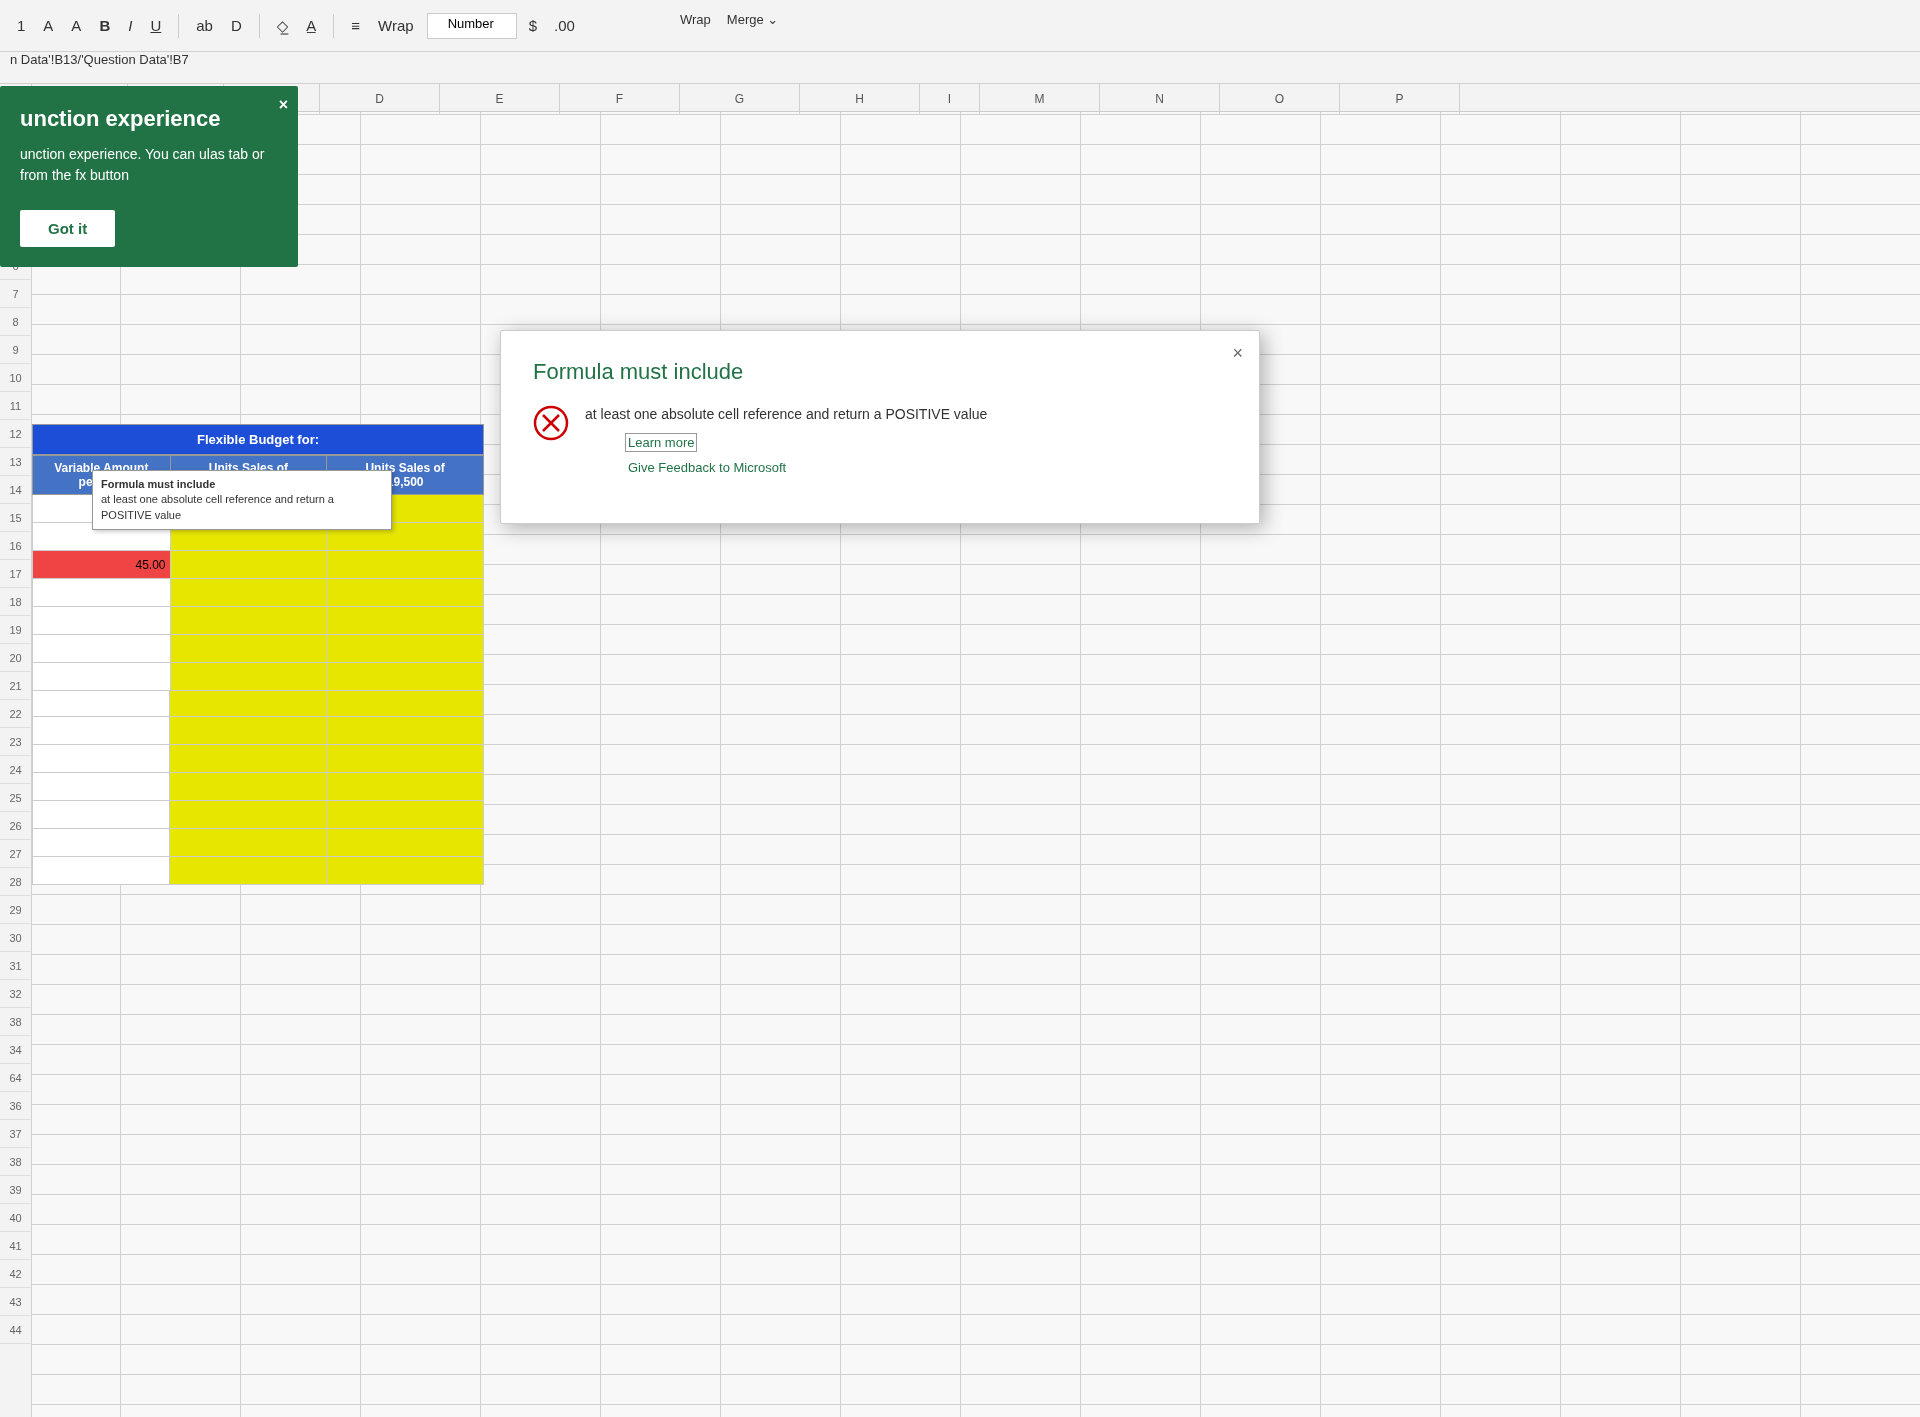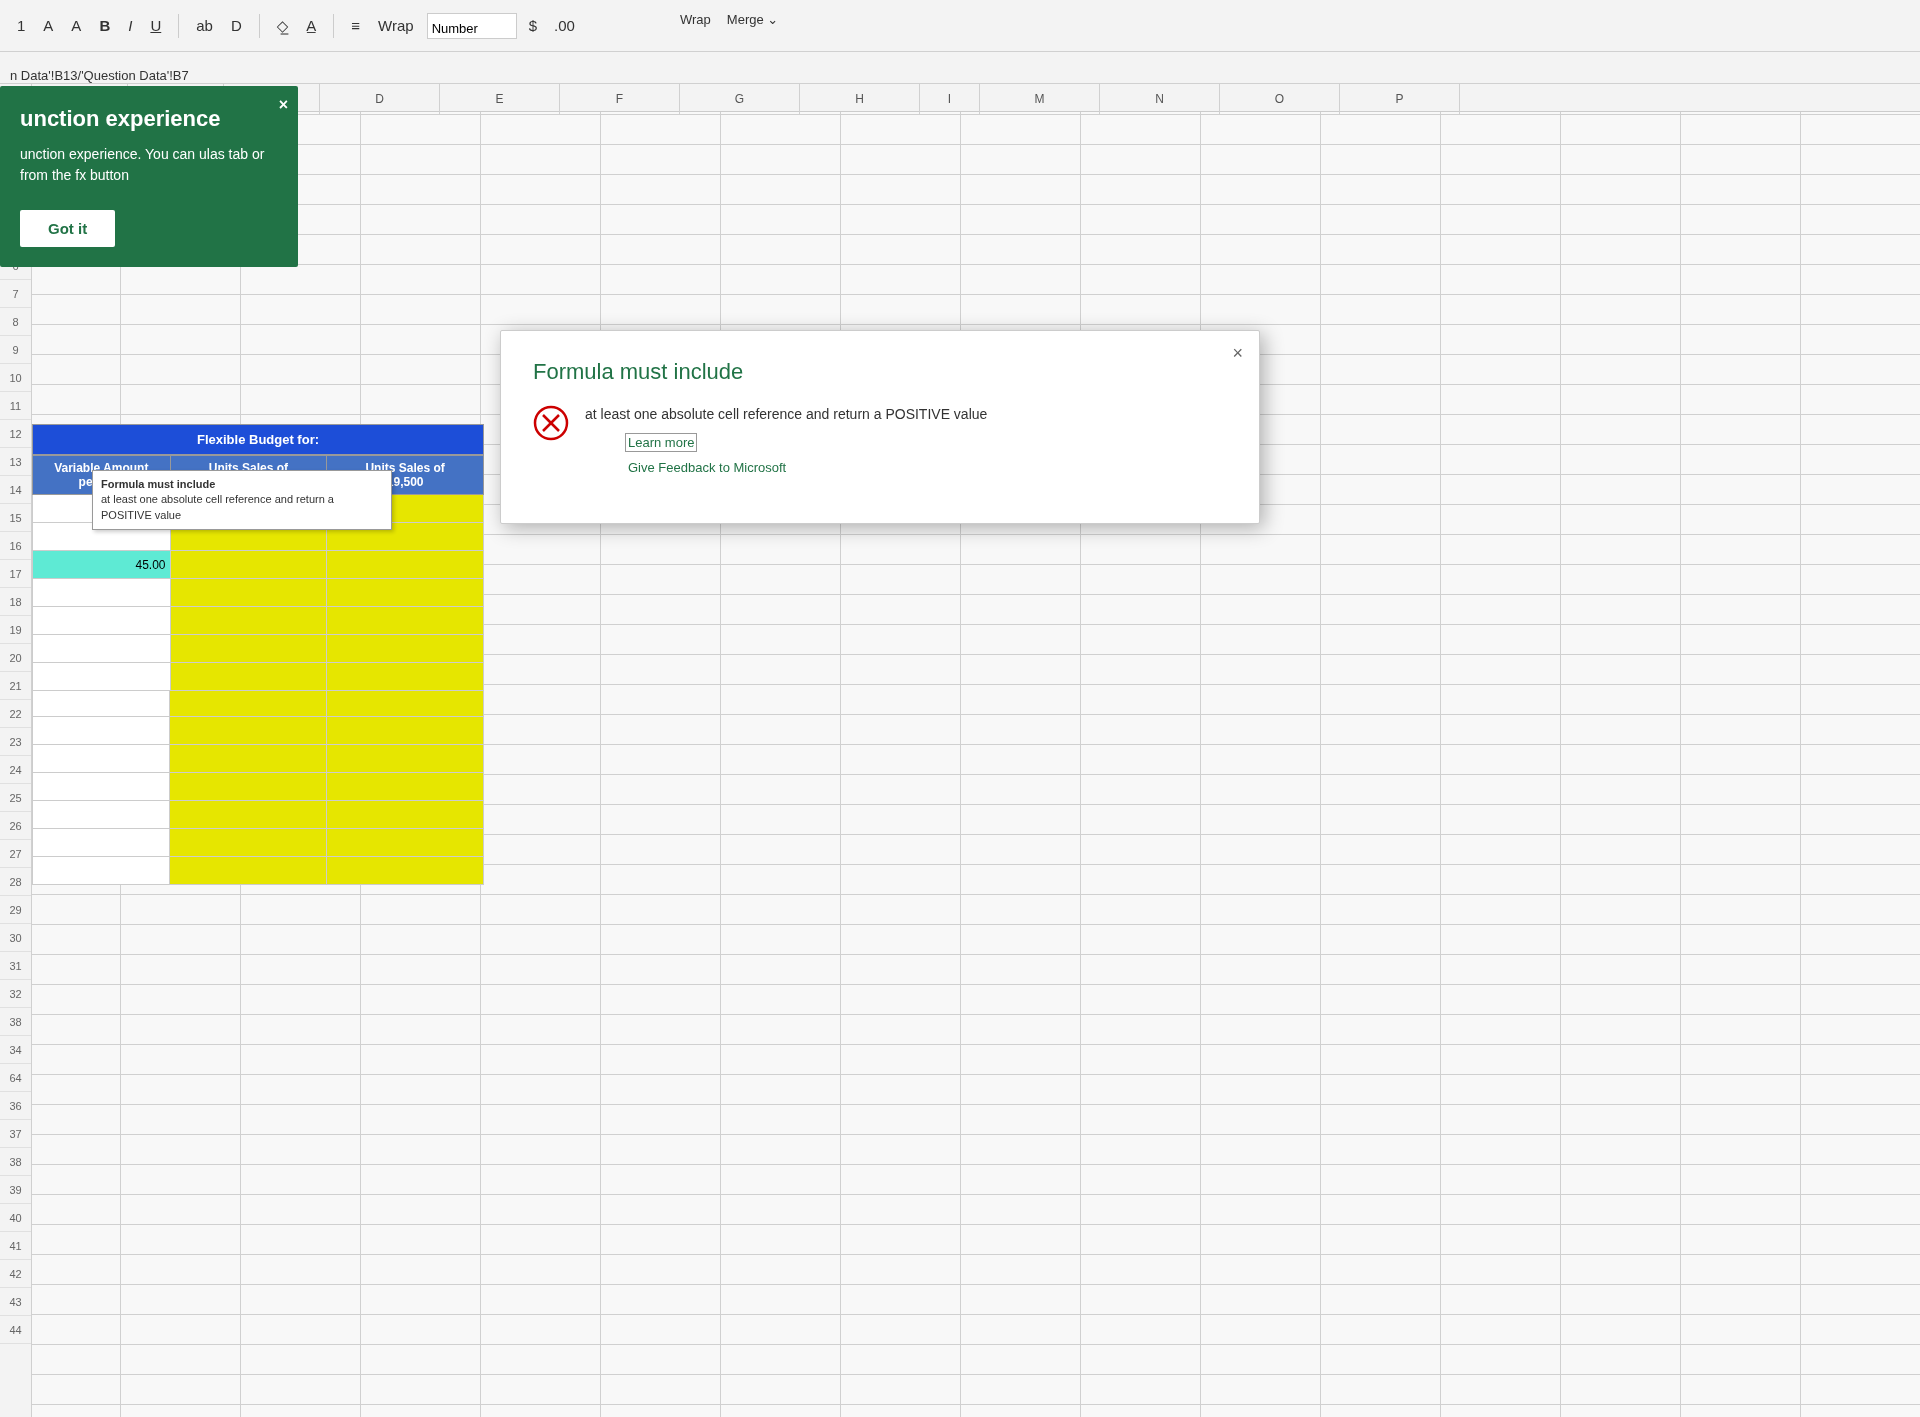--- a/index.html
+++ b/index.html
@@ -33,42 +33,42 @@
     .toolbar-item.bold { font-weight: bold; }
     .toolbar-item.italic { font-style: italic; }
     .toolbar-sep {
       width: 1px; height: 24px;
       background: #ccc;
       margin: 0 4px;
     }
     .toolbar-number-box {
       border: 1px solid #ccc;
       background: white;
-      padding: 2px 4px;
+      padding: 2px 20px;
       font-size: 13px;
       height: 26px;
       min-width: 90px;
       display: flex;
-      align-items: flex-end;
+      align-items: flex-start;
     }
     .toolbar-dollar {
       font-size: 15px;
       color: #333;
       padding: 2px 4px;
     }
 
     
     .formula-bar {
       position: absolute;
       top: 52px; left: 0; right: 0;
       height: 32px;
       background: #f3f3f3;
       border-bottom: 1px solid #d0d0d0;
       display: flex;
-      align-items: flex-end;
+      align-items: flex-start;
       padding: 0 10px;
       font-size: 13px;
       color: #333;
     }
     .col-header {
       height: 30px;
       display: flex;
       align-items: center;
       justify-content: center;
       border-right: 1px solid #d0d0d0;
@@ -404,21 +404,21 @@
         <td style="background:white;border:1px solid #ccc;padding:5px 4px;text-align:right;height:28px;">$450.00</td>
         <td style="background:#e6e600;border:1px solid #ccc;padding:5px 4px;height:28px;"></td>
         <td style="background:#e6e600;border:1px solid #ccc;padding:5px 4px;height:28px;"></td>
       </tr>
       <tr>
         <td style="background:white;border:1px solid #ccc;padding:5px 4px;height:28px;"></td>
         <td style="background:#e6e600;border:1px solid #ccc;padding:5px 4px;height:28px;"></td>
         <td style="background:#e6e600;border:1px solid #ccc;padding:5px 4px;height:28px;"></td>
       </tr>
       <tr>
-        <td style="background:#5eead4;border:1px solid #ccc;padding:5px 4px;text-align:right;height:28px;">45.00</td>
+        <td style="background:#ef4444;border:1px solid #ccc;padding:5px 4px;text-align:right;height:28px;">45.00</td>
         <td style="background:#e6e600;border:1px solid #ccc;padding:5px 4px;height:28px;"></td>
         <td style="background:#e6e600;border:1px solid #ccc;padding:5px 4px;height:28px;"></td>
       </tr>
       <tr>
         <td style="background:white;border:1px solid #ccc;padding:5px 4px;height:28px;"></td>
         <td style="background:#e6e600;border:1px solid #ccc;padding:5px 4px;height:28px;"></td>
         <td style="background:#e6e600;border:1px solid #ccc;padding:5px 4px;height:28px;"></td>
       </tr>
       <tr>
         <td style="background:white;border:1px solid #ccc;padding:5px 4px;height:28px;"></td>

